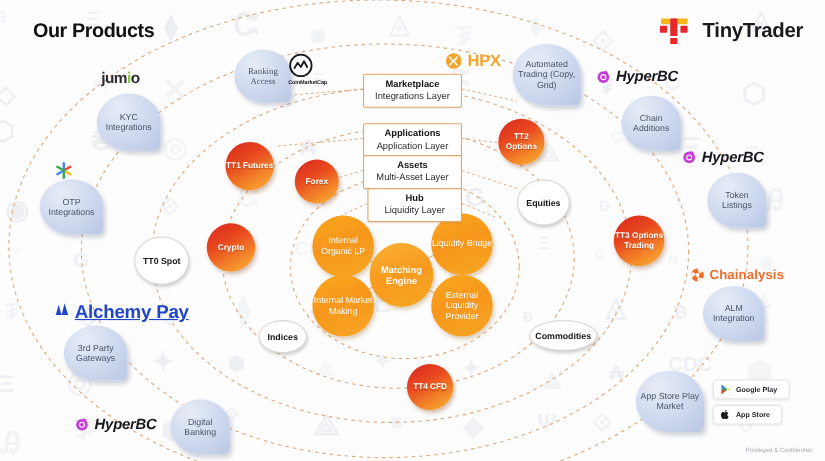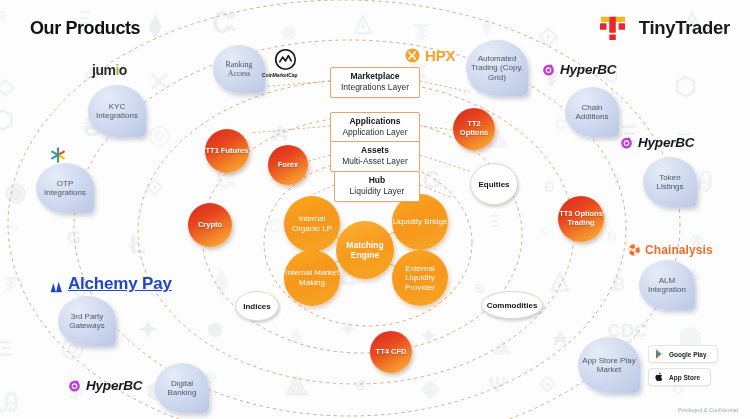--- a/index.html
+++ b/index.html
@@ -126,21 +126,21 @@
     box-shadow: 0 1px 1px rgba(0,0,0,0.05);
   }
   .layer-box .lb-title {
     font-size: 8.5px; font-weight: 800; color: #15161a; line-height: 1.25;
   }
   .layer-box .lb-sub {
     font-size: 8.5px; color: #2c2d33; line-height: 1.3;
   }
 
   
-  .logo { position: absolute; z-index: 30; display: flex; align-items: flex-end; gap: 4px; }
+  .logo { position: absolute; z-index: 30; display: flex; align-items: flex-start; gap: 4px; }
   .logo-text { font-size: 12px; font-weight: 800; letter-spacing: -0.2px; }
 
   .logo-jumio .logo-text { font-size: 14px; font-weight: 800; color: #2b2b30; letter-spacing: -0.5px; }
   .logo-jumio .dot-i { color: #8cc63f; }
 
   .logo-hyperbc .logo-text { font-size: 13.5px; font-style: italic; font-weight: 800; color: #17181d; }
   .logo-chainalysis .logo-text { font-size: 12px; font-weight: 600; color: #f06c2b; letter-spacing: 0.1px; }
   .logo-hpx .logo-text { font-size: 15px; font-weight: 800; color: #f2a52c; letter-spacing: -0.2px; }
   .logo-cmc .logo-text { font-size: 5px; font-weight: 700; color: #17181d; letter-spacing: -0.1px; }
   .logo-cmc { flex-direction: column; gap: 1px; }
@@ -332,20 +332,23 @@
   <div class="node core" style="left:284px; top:250px; width:56px; height:56px;">
     <span>Internal Market Making</span>
   </div>
   <div class="node core" style="left:392px; top:250px; width:56px; height:56px;">
     <span>External Liquidity Provider</span>
   </div>
   <div class="node core hub" style="left:336px; top:221px; width:58px; height:58px; z-index:26;">
     <span>Matching Engine</span>
   </div>
 
+  <div class="node chip" style="left:122px; top:215px; width:50px; height:44px;">
+    <span>TT0 Spot</span>
+  </div>
   <div class="node tt" style="left:188px; top:203px; width:44px; height:44px;">
     <span>Crypto</span>
   </div>
   <div class="node tt" style="left:205px; top:129px; width:44px; height:44px;">
     <span>TT1 Futures</span>
   </div>
   <div class="node tt" style="left:268px; top:145px; width:40px; height:40px;">
     <span>Forex</span>
   </div>
   <div class="node tt" style="left:453px; top:108px; width:42px; height:42px;">

